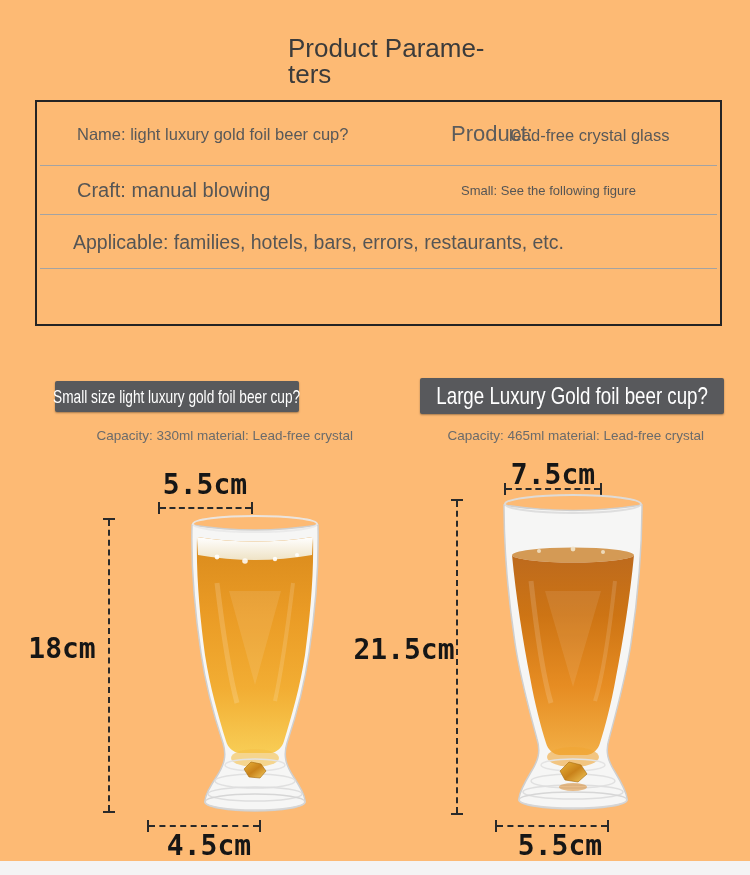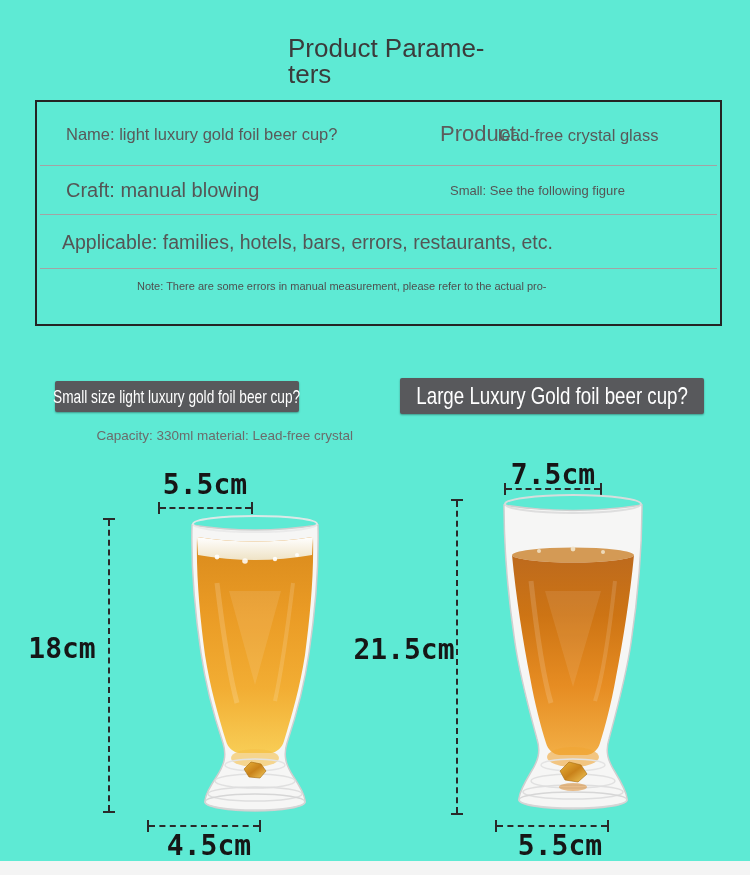--- a/index.html
+++ b/index.html
@@ -1,32 +1,32 @@
 <!DOCTYPE html>
 <html><head>
 <meta charset="utf-8">
 <style>
   * { margin:0; padding:0; box-sizing:border-box; }
   html,body { background:#ededed; }
   .page {
     position:relative; width:750px; height:875px;
-    background:#5eead4; overflow:hidden;
+    background:#fdba74; overflow:hidden;
     font-family:"Liberation Sans", sans-serif;
   }
   
   .page-title {
     position:absolute; left:288px; top:35px;
     font-size:26px; line-height:26px; color:#3b3b3b;
   }
   
   .spec-box {
     position:absolute; left:35px; top:100px; width:687px; height:226px;
     border:2px solid #242424;
   }
-  .spec-row { position:absolute; left:5px; width:100%;text-decoration:underline; }
+  .spec-row { position:absolute; left:16px; width:100%;text-decoration:underline; }
   .spec-row1 { top:0; height:63px; }
   .spec-row2 { top:64px; height:48px; }
   .spec-row3 { top:113px; height:53px; }
   .divider { position:absolute; left:3px; right:3px; border-top:1px solid #a3a3a3; }
   .div1 { top:63px; } .div2 { top:112px; } .div3 { top:166px; }
   .vcenter { position:absolute; top:50%; transform:translateY(-50%); white-space:nowrap; }
   .spec-name   { left:24px; font-size:16.5px; color:#595959; }
   .mat-group   { left:398px; }
   .mat-label   { font-size:22px; color:#5c5c5c; }
   .mat-value   { font-size:16.5px; color:#595959; margin-left:-24px; position:relative; }
@@ -37,21 +37,21 @@
     position:absolute; left:100px; top:177px; width:446px;
     font-size:11px; line-height:15px; color:#4f4f4f;
   }
   
   .chip {
     position:absolute; background:#58595c; color:#fff; border-radius:2px;
     display:flex; align-items:center; justify-content:center; white-space:nowrap;
     box-shadow:0 1px 2px rgba(0,0,0,0.35);
   }
   .chip-left  { left:55px;  top:381px; width:244px; height:31px; font-size:19px; }
-  .chip-right { left:400px; top:378px; width:304px; height:36px; font-size:24px; }
+  .chip-right { left:420px; top:378px; width:304px; height:36px; font-size:24px; }
   .chip-left  .chip-text { transform:scaleX(0.72); }
   .chip-right .chip-text { transform:scaleX(0.78); }
   .chip-text { display:inline-block; }
   .capacity {
     position:absolute; top:428px; text-align:right;
     font-size:13.5px; color:#6b6b6b; white-space:nowrap;
   }
   .capacity-left  { left:55px;  width:298px; }
   .capacity-right { left:400px; width:304px; }
   
@@ -109,31 +109,31 @@
     <div class="spec-row spec-row2">
       <span class="vcenter spec-craft">Craft: manual blowing</span>
       <span class="vcenter spec-size">Small: See the following figure</span>
     </div>
     <div class="divider div2"></div>
     <div class="spec-row spec-row3">
       <span class="vcenter spec-applicable">Applicable: families, hotels, bars, errors, restaurants, etc.</span>
     </div>
     <div class="divider div3"></div>
     <div class="spec-note">
-      <div>Note: There are some errors in manual measurement, please refer to the actual pro-</div>
     </div>
   </div>
 
   <div class="chip chip-left">
     <span class="chip-text">Small size light luxury gold foil beer cup?</span>
   </div>
   <div class="chip chip-right">
     <span class="chip-text">Large Luxury Gold foil beer cup?</span>
   </div>
   <div class="capacity capacity-left">Capacity: 330ml material: Lead-free crystal</div>
+  <div class="capacity capacity-right">Capacity: 465ml material: Lead-free crystal</div>
 
   <div class="mlabel m-top-label-left">5.5cm</div>
   <div class="hmeasure m-top-line-left">
       <div class="dash"></div>
     </div>
   <div class="vmeasure m-v-left">
       <div class="dash"></div>
     </div>
   <div class="mlabel m-h-label-left">18cm</div>
   <div class="hmeasure m-bottom-line-left">

